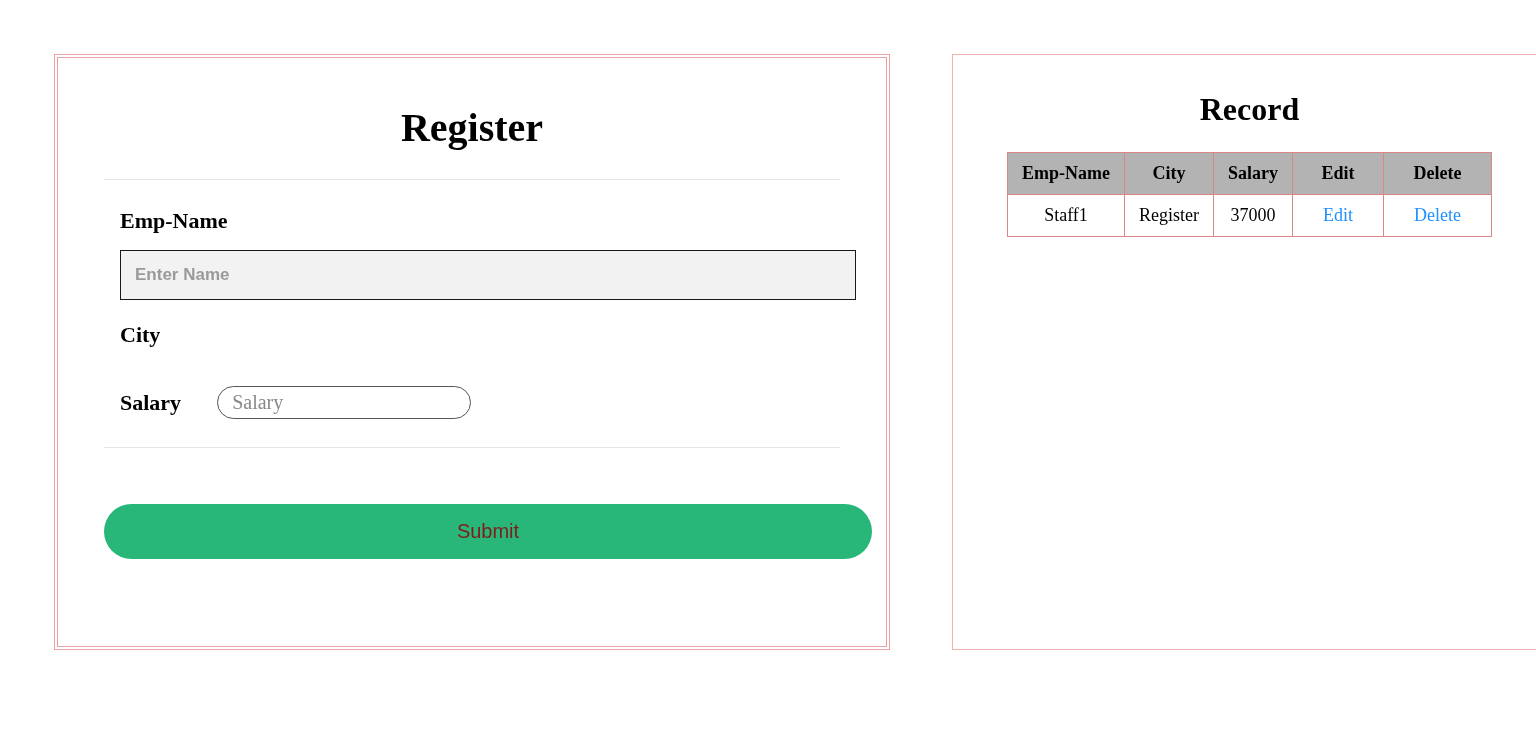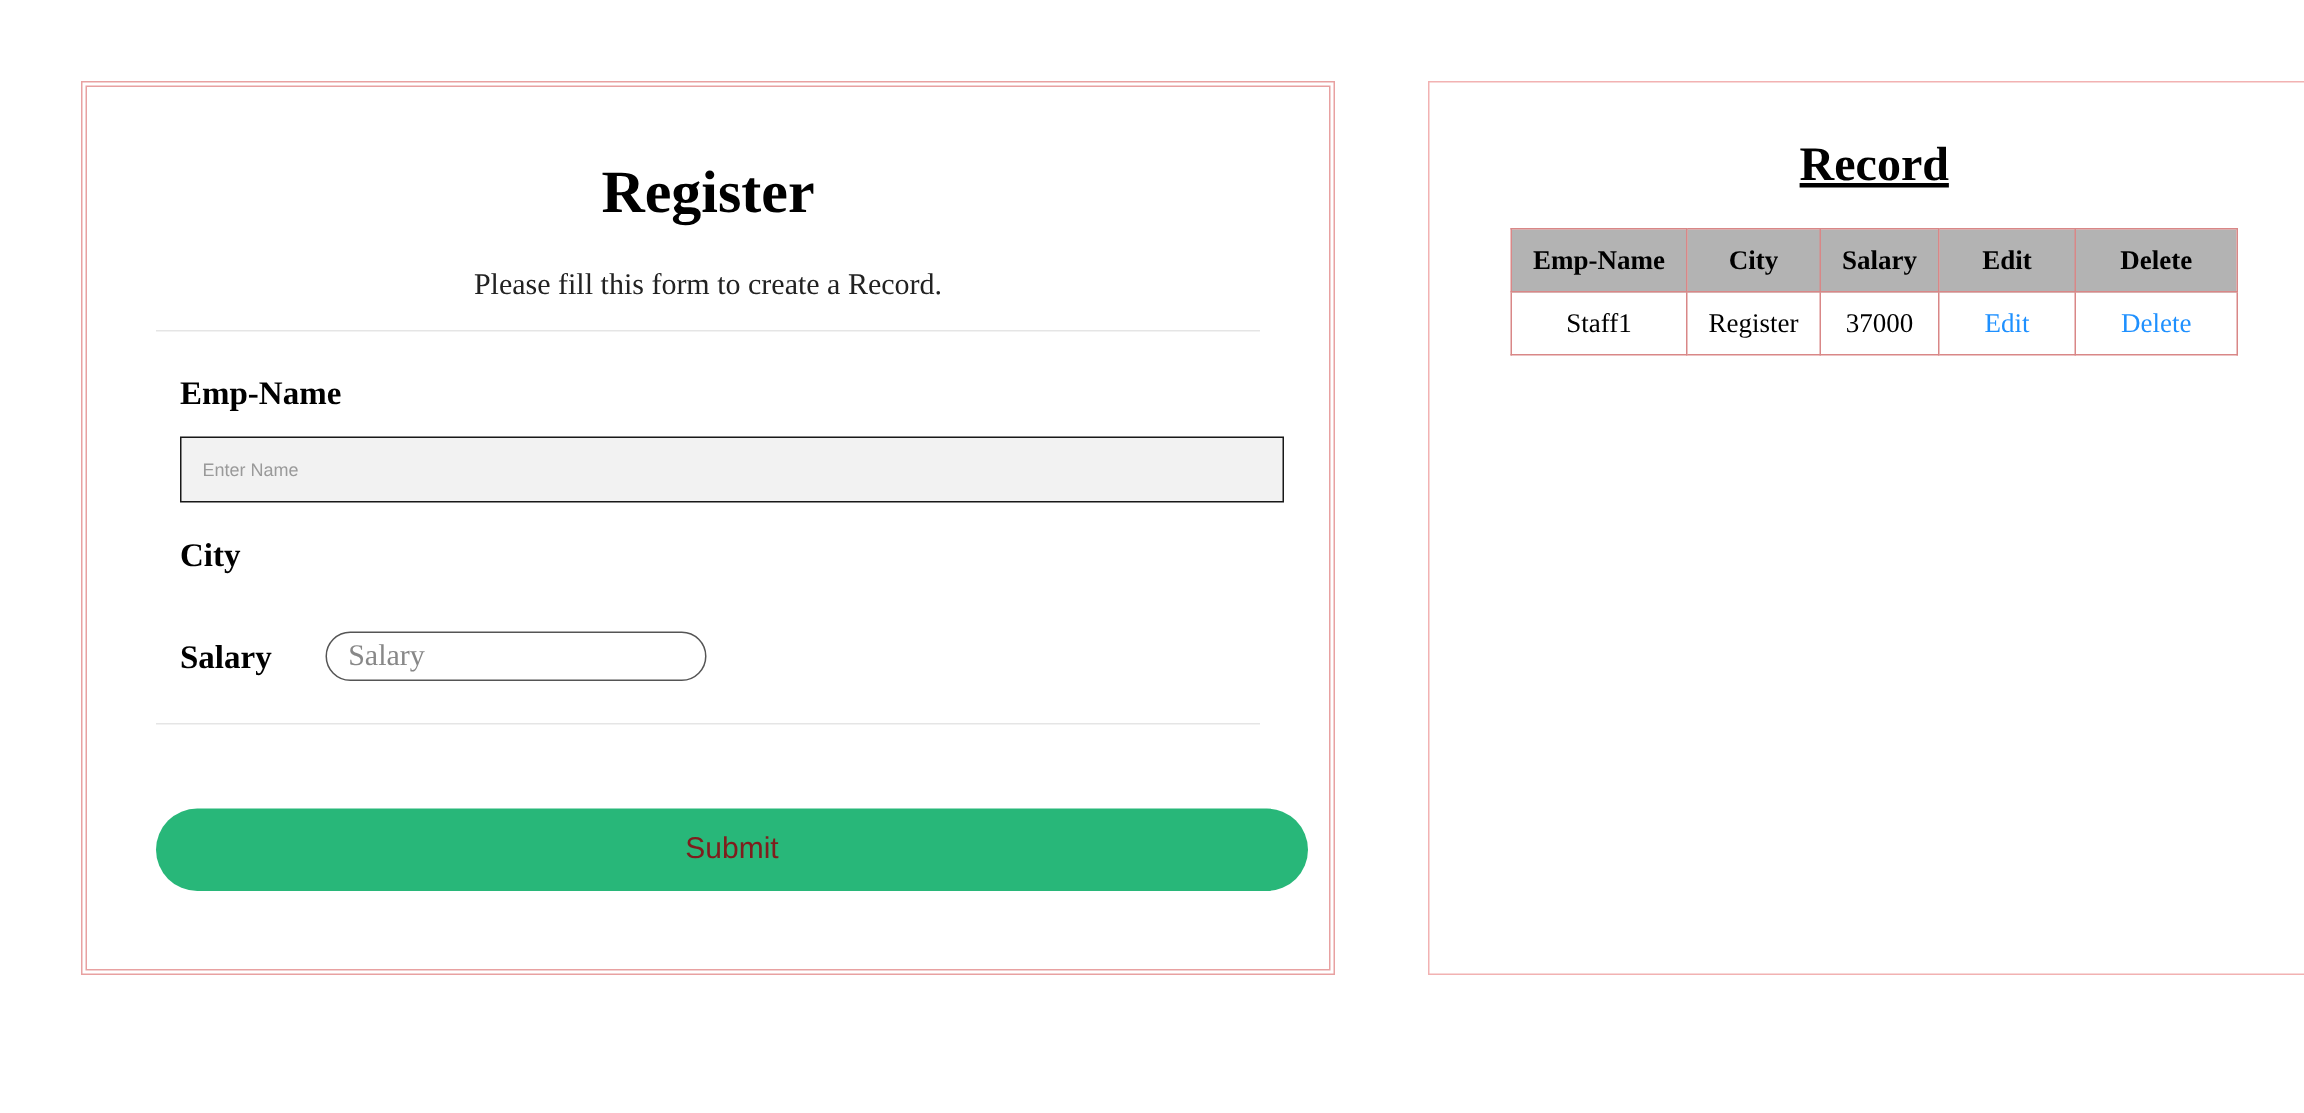--- a/index.html
+++ b/index.html
@@ -49,24 +49,25 @@
       display: block;
       margin-bottom: 10px;
       font-family: "Times New Roman", serif;
     }
     .form-control {
       display: block;
       width: 100%;
       background: #f2f2f2;
       border: 1px solid #181818;
       font-family: Arial, Helvetica, sans-serif;
-      font-size: 12px;
+      font-size: 17px;
       color: #333;
       padding: 14px 14px;
       outline: none;
+      font-weight: bold;
     }
     .form-control.noborder { border-color: transparent; }
     .form-control::placeholder { color: #9a9a9a; }
     .salary-row {
       display: flex;
       align-items: center;
       gap: 4px;
       padding-bottom: 12px;
       border-bottom: 1px solid #e5e5e5;
       margin-bottom: 40px;
@@ -98,21 +99,20 @@
       border-radius: 40px;
       padding: 16px 0;
       cursor: pointer;
     }
     .panel-right h1 {
       text-align: center;
       font-size: 32px;
       font-weight: bold;
       font-family: "Times New Roman", serif;
       margin-bottom: 24px;
-      text-decoration: underline;
     }
     table {
       border-collapse: collapse;
       margin: 0 auto;
       font-size: 18px;
     }
     th, td {
       border: 1px solid #d98787;
       padding: 10px 14px;
       text-align: center;
@@ -127,21 +127,20 @@
       color: #1e90ff;
       cursor: pointer;
       font-family: "Times New Roman", serif;
     }
   </style>
 </head>
 <body>
 
 <div class="panel-left">
   <h1>Register</h1>
-  <p class="subtitle">Please fill this form to create a Record.</p>
   <hr>
 
   <div class="form-group">
     <label>Emp-Name</label>
     <input type="text" class="form-control" placeholder="Enter Name" style="">
   </div>
 
   <div class="form-group">
     <label>City</label>
   </div>

